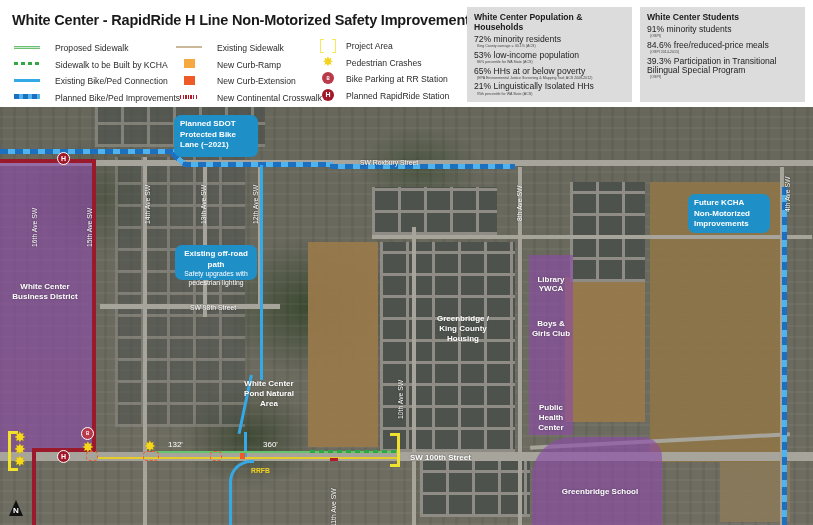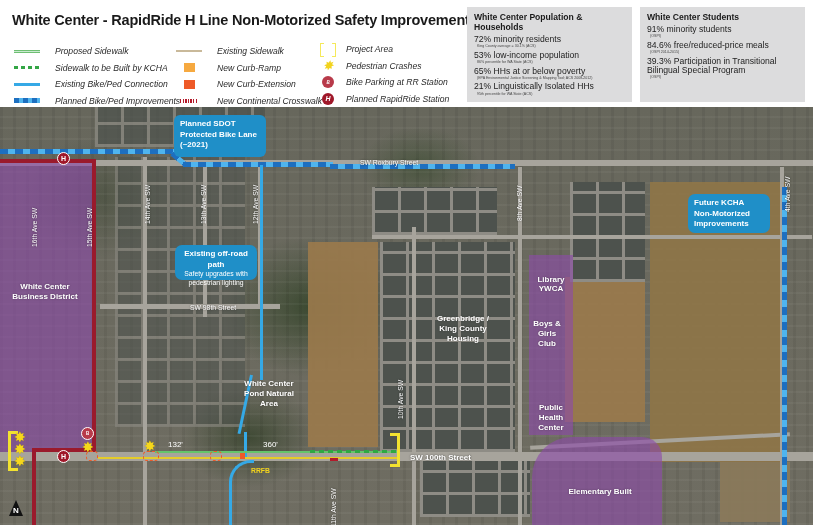--- a/index.html
+++ b/index.html
@@ -4,21 +4,21 @@
 <style>
   * { box-sizing: border-box; margin: 0; padding: 0; }
   html, body { width: 813px; height: 525px; overflow: hidden; background: #ffffff; }
   body { position: relative; font-family: "Liberation Sans", sans-serif; color: #222; }
 
   
   .header { position: absolute; left: 0; top: 0; width: 813px; height: 107px; background: #ffffff; }
   .title { position: absolute; left: 12px; top: 12px; font-size: 14.5px; font-weight: bold; color: #1a1a1a; letter-spacing: -0.2px; white-space: nowrap; }
 
   .legend-col { position: absolute; top: 43px; }
-  .legend-item { position: relative; height: 16.5px; display: flex; align-items: center; font-size: 8.6px; color: #2a2a2a; white-space: nowrap; font-style: italic; }
+  .legend-item { position: relative; height: 16.5px; display: flex; align-items: flex-start; font-size: 8.6px; color: #2a2a2a; white-space: nowrap; }
   .legend-swatch { width: 26px; height: 8px; margin-right: 15px; flex: 0 0 auto; position: relative; display: flex; align-items: center; justify-content: center; }
   .sw-proposed { height: 3px; border-top: 1px solid #6fbf73; border-bottom: 1px solid #6fbf73; background: #c9ead0; }
   .sw-kcha { height: 3px; background: repeating-linear-gradient(90deg, #33a645 0 4px, transparent 4px 7px); }
   .sw-existing-bike { height: 3px; background: #35a9e6; }
   .sw-planned-bike { height: 5px; background: repeating-linear-gradient(90deg, #1d6fc0 0 5px, #4fb4ee 5px 9px); }
   .sw-existing-sidewalk { height: 2px; background: #c9b99a; width: 28px; }
   .sw-curb-ramp { width: 11px; height: 9px; background: #f6a940; }
   .sw-curb-ext { width: 11px; height: 9px; background: #ee5a28; }
   .sw-crosswalk { height: 4px; width: 18px; background: repeating-linear-gradient(90deg, #b31b2b 0 1.3px, transparent 1.3px 2.6px); }
   .sw-project { width: 16px; height: 12px; position: relative; }
@@ -276,31 +276,31 @@
   <div class="street-label street-v" style="left:31px; top:140px;">16th Ave SW</div>
   <div class="street-label street-v" style="left:86px; top:140px;">15th Ave SW</div>
   <div class="street-label street-v" style="left:144px; top:117px;">14th Ave SW</div>
   <div class="street-label street-v" style="left:200px; top:117px;">13th Ave SW</div>
   <div class="street-label street-v" style="left:252px; top:117px;">12th Ave SW</div>
   <div class="street-label street-v" style="left:330px; top:420px;">11th Ave SW</div>
   <div class="street-label street-v" style="left:397px; top:312px;">10th Ave SW</div>
   <div class="street-label street-v" style="left:516px; top:114px;">8th Ave SW</div>
   <div class="street-label street-v" style="left:784px; top:105px;">4th Ave SW</div>
 
-  <div class="callout" style="left:174px; top:8px; width:92px; height:42px;border-radius:6px;">Planned SDOT Protected Bike Lane (~2021)</div>
+  <div class="callout" style="left:174px; top:8px; width:84px; height:42px;">Planned SDOT Protected Bike Lane (~2021)</div>
 
   <div class="callout" style="left:175px; top:138px; width:82px; height:35px; text-align:center;">
     <span>Existing off-road path</span>
     <span class="callout-sub">Safety upgrades with pedestrian lighting</span>
   </div>
 
 
   <div class="callout" style="left:688px; top:87px; width:82px; height:39px;">Future KCHA Non-Motorized Improvements</div>
 
   <div class="area-label" style="left:5px; top:175px; width:80px;">White Center Business District</div>
   <div class="area-label" style="left:238px; top:272px; width:62px;">White Center Pond Natural Area</div>
   <div class="area-label" style="left:428px; top:207px; width:70px;">Greenbridge / King County Housing</div>
   <div class="area-label" style="left:529px; top:168px; width:44px;">Library</div>
   <div class="area-label" style="left:529px; top:177px; width:44px;">YWCA</div>
-  <div class="area-label" style="left:529px; top:212px; width:36px;">Boys &amp; Girls Club</div>
+  <div class="area-label" style="left:529px; top:212px; width:44px;">Boys &amp; Girls Club</div>
   <div class="area-label" style="left:529px; top:296px; width:44px;">Public Health Center</div>
-  <div class="area-label" style="left:545px; top:380px; width:110px;">Elementary Built</div>
+  <div class="area-label" style="left:545px; top:380px; width:110px;">Greenbridge School</div>
 </div>
 
 </body></html>

